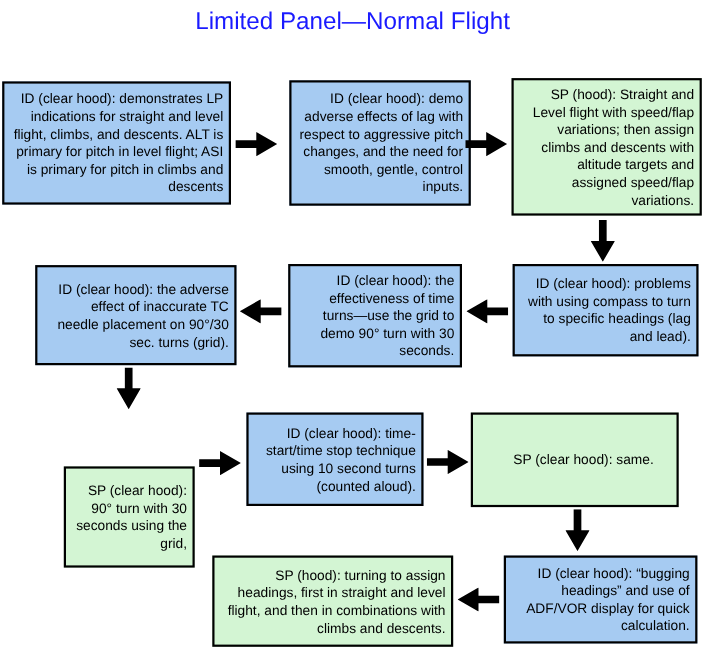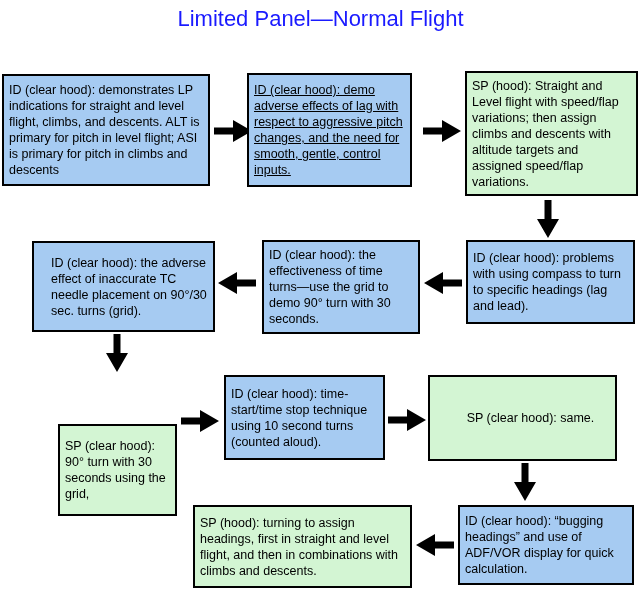--- a/index.html
+++ b/index.html
@@ -28,32 +28,32 @@
     color: #1A1AFF;
     letter-spacing: 0px;
   }
   .box {
     position: absolute;
     box-sizing: border-box;
     border: 2px solid #000000;
     display: flex;
     align-items: center;
     justify-content: center;
-    text-align: left;
+    text-align: right;
     font-size: 12.5px;
     line-height: 1.28;
     color: #000000;
     padding: 3px 5px;
   }
   .blue  { background: #A6CBF2; }
   .green { background: #D3F5D3; }
 
   
   .b1  { left: 2px;   top: 74px;  width: 208px; height: 112px; }
-  .b2  { left: 247px; top: 73px;  width: 165px; height: 114px; text-decoration: underline; }
+  .b2  { left: 263px; top: 73px;  width: 165px; height: 114px; }
   .b3  { left: 465px; top: 71px;  width: 173px; height: 125px; }
   .b4  { left: 466px; top: 240px; width: 169px; height: 84px;  }
   .b5  { left: 262px; top: 240px; width: 158px; height: 94px;  }
   .b6  { left: 32px;  top: 241px; width: 183px; height: 91px; padding-left: 17px;  }
   .b7  { left: 58px;  top: 376px; width: 119px; height: 92px; margin-top: 48px;  }
   .b8  { left: 224px; top: 375px; width: 161px; height: 85px;  }
   .b9  { left: 428px; top: 375px; width: 189px; height: 86px; padding-left: 21px;  }
   .b10 { left: 458px; top: 505px; width: 176px; height: 80px;  }
   .b11 { left: 193px; top: 505px; width: 219px; height: 83px;  }
 

